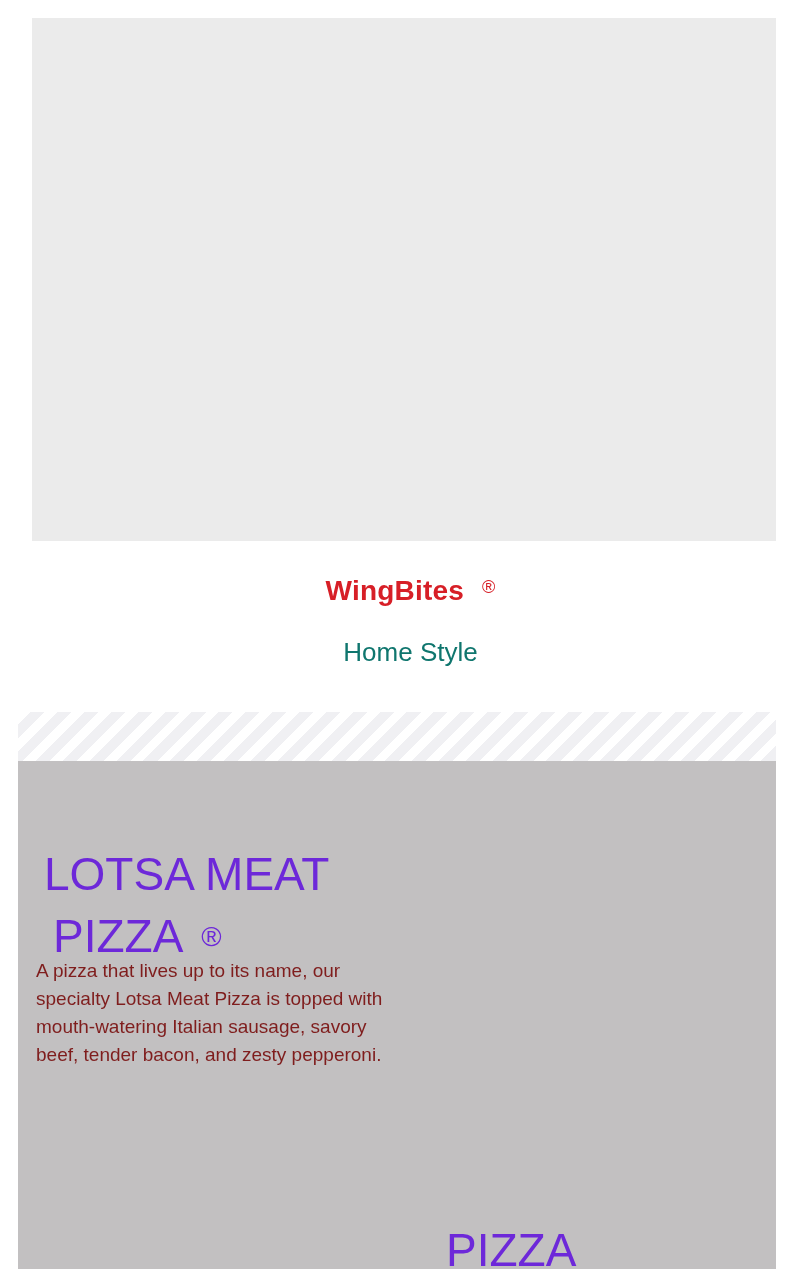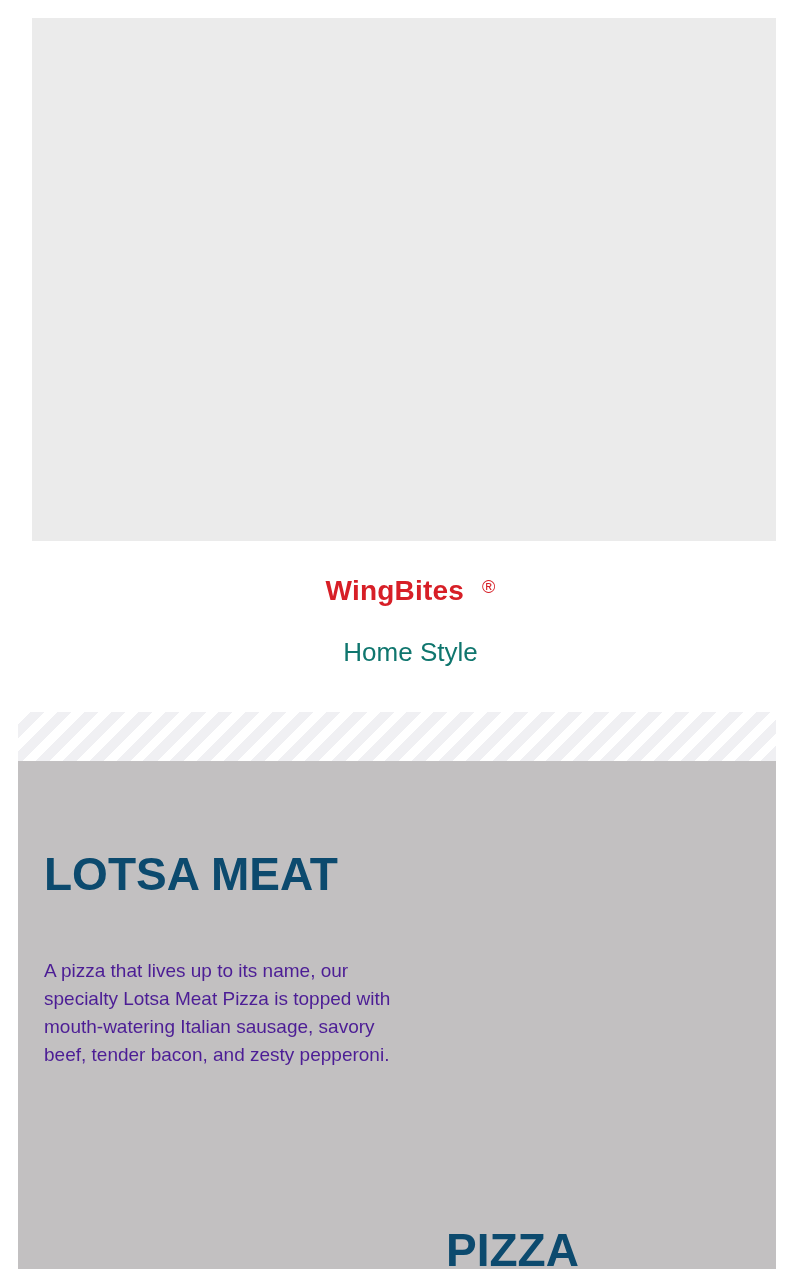--- a/index.html
+++ b/index.html
@@ -69,42 +69,42 @@
   .menu-section {
     position: absolute;
     left: 0;
     top: 743px;
     width: 100%;
     height: 526px;
     background: #c2c0c1;
   }
   .menu-title {
     position: absolute;
-    color: #0c4a6e;
+    color: #6d28d9;
     font-size: 46px;
     line-height: 44px;
-    font-weight: 700;
+    font-weight: 400;
     letter-spacing: 0px;
   }
   .menu-title .line { display: block; }
   .menu-title .reg2 {
     font-size: 0.6em;
     vertical-align: 0.22em;
     letter-spacing: 0;
   }
   .menu-title-left { left: 8px; top: 73px; }
   .menu-title-right { left: 410px; top: 449px; }
   .menu-desc {
     position: absolute;
-    left: 17px;
+    left: 9px;
     top: 187px;
     width: 376px;
     font-size: 19px;
     line-height: 28px;
-    color: #4c1d95;
+    color: #7f1d1d;
   }
 </style>
 </head>
 <body>
 
 <div class="page">
 
   <section>
     <div class="product-image"></div>
     <h3 class="product-title"><span>WingBites</span><span class="reg">®</span></h3>
@@ -113,20 +113,21 @@
     </div>
   </section>
 
   <div class="stripe-divider"></div>
 
   <section class="menu-section">
 
     <div>
       <h2 class="menu-title menu-title-left">
           <span class="line">LOTSA MEAT</span>
+          <span class="line"><span>PIZZA</span><span class="reg2">®</span></span>
         </h2>
       <p class="menu-desc">A pizza that lives up to its name, our specialty Lotsa Meat Pizza is topped with mouth-watering Italian sausage, savory beef, tender bacon, and zesty pepperoni.</p>
     </div>
 
     <div>
       <h2 class="menu-title menu-title-right">
           <span class="line">PIZZA</span>
         </h2>
     </div>
 

